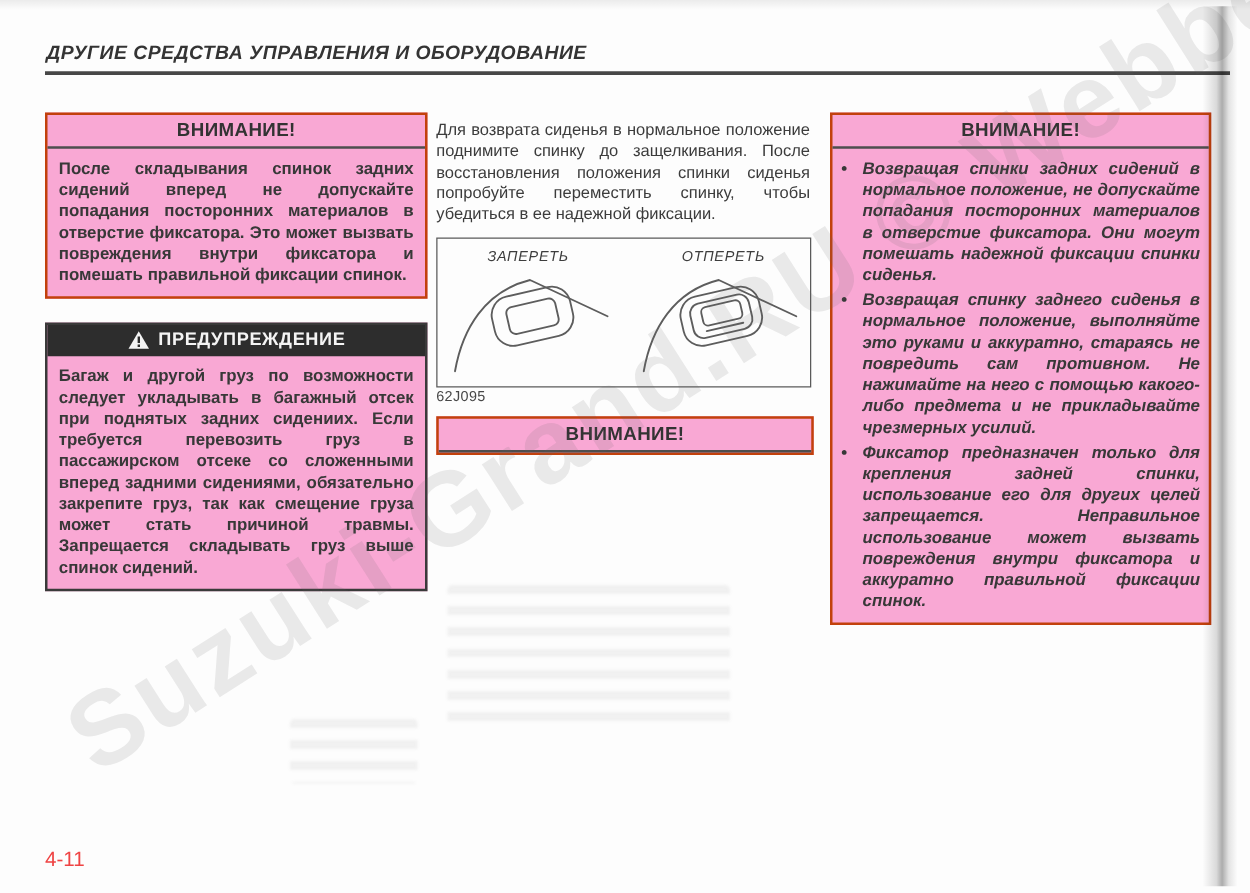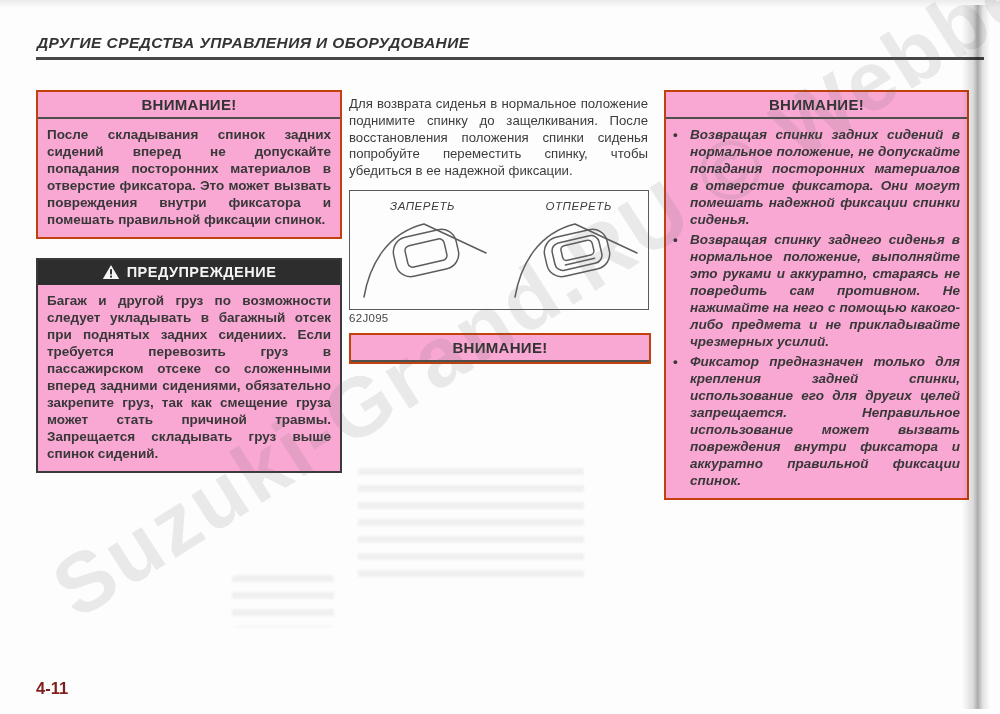--- a/index.html
+++ b/index.html
@@ -87,21 +87,21 @@
   .edge-shadow{
     left:962px;top:5px;width:28px;height:704px;z-index:6;pointer-events:none;
     background:linear-gradient(to right, rgba(0,0,0,0) 0%, rgba(0,0,0,0.14) 40%, rgba(0,0,0,0.32) 56%, rgba(0,0,0,0.10) 75%, rgba(0,0,0,0) 100%);
   }
   .top-shade{
     left:0;top:0;width:1000px;height:8px;z-index:6;pointer-events:none;
     background:linear-gradient(to bottom, rgba(0,0,0,0.07), rgba(0,0,0,0));
   }
 
   .page-number{
-    left:36px;top:679px;font-size:16.5px;font-weight:bold;color:#7f1d1d;z-index:2;
+    left:36px;top:679px;font-size:16.5px;font-weight:normal;color:#ef4444;z-index:2;
   }
 
   svg .ln{fill:none;stroke:#5d5d5d;stroke-width:1.5;stroke-linecap:round;stroke-linejoin:round;}
 </style>
 </head>
 <body>
 
 <div class="abs bleed bleed-mid"></div>
 <div class="abs bleed bleed-left"></div>
 

